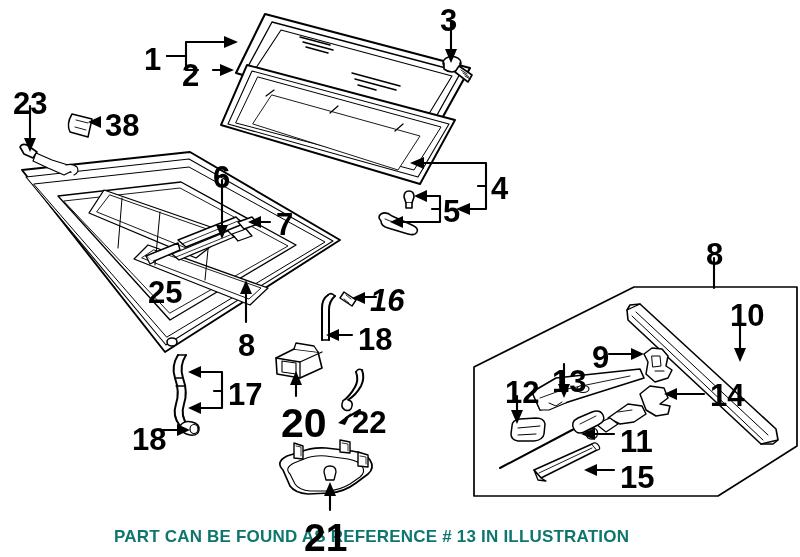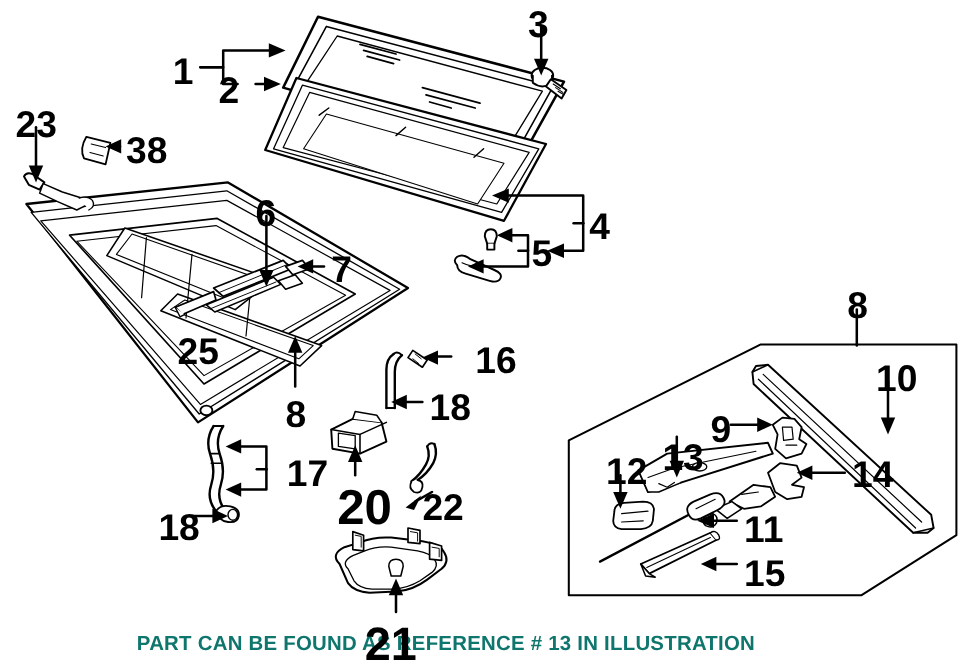--- a/index.html
+++ b/index.html
@@ -366,22 +366,22 @@
   <div class="callout" style="left:276px; top:209px; font-size:31px;">7</div>
   <div class="callout" style="left:238px; top:330px; font-size:31px;">8</div>
   <div class="callout" style="left:706px; top:239px; font-size:31px;">8</div>
   <div class="callout" style="left:592px; top:342px; font-size:31px;">9</div>
   <div class="callout" style="left:730px; top:300px; font-size:31px;">10</div>
   <div class="callout" style="left:620px; top:426px; font-size:31px;">11</div>
   <div class="callout" style="left:505px; top:377px; font-size:31px;">12</div>
   <div class="callout" style="left:552px; top:345px; font-size:31px;margin-top:21px;">13</div>
   <div class="callout" style="left:710px; top:380px; font-size:31px;">14</div>
   <div class="callout" style="left:620px; top:462px; font-size:31px;">15</div>
-  <div class="callout" style="left:396px; top:285px; font-size:31px;">16</div>
-  <div class="callout" style="left:228px; top:379px; font-size:31px;margin-left:11px;">17</div>
+  <div class="callout" style="left:370px; top:285px; font-size:31px;font-style:italic;">16</div>
+  <div class="callout" style="left:228px; top:379px; font-size:31px;">17</div>
   <div class="callout" style="left:358px; top:324px; font-size:31px;">18</div>
   <div class="callout" style="left:132px; top:424px; font-size:31px;">18</div>
   <div class="callout" style="left:281px; top:403px; font-size:41px;">20</div>
   <div class="callout" style="left:304px; top:518px; font-size:39px; z-index:5;">21</div>
   <div class="callout" style="left:352px; top:407px; font-size:31px;">22</div>
   <div class="callout" style="left:13px;  top:88px;  font-size:31px;">23</div>
   <div class="callout" style="left:105px; top:110px; font-size:31px;">38</div>
   <div class="callout" style="left:148px; top:277px; font-size:31px;">25</div>
 
   <div class="footnote" style="left:114px; top:527px; font-size:17px; color:#0f766e;">PART CAN BE FOUND AS REFERENCE # 13 IN ILLUSTRATION</div>

